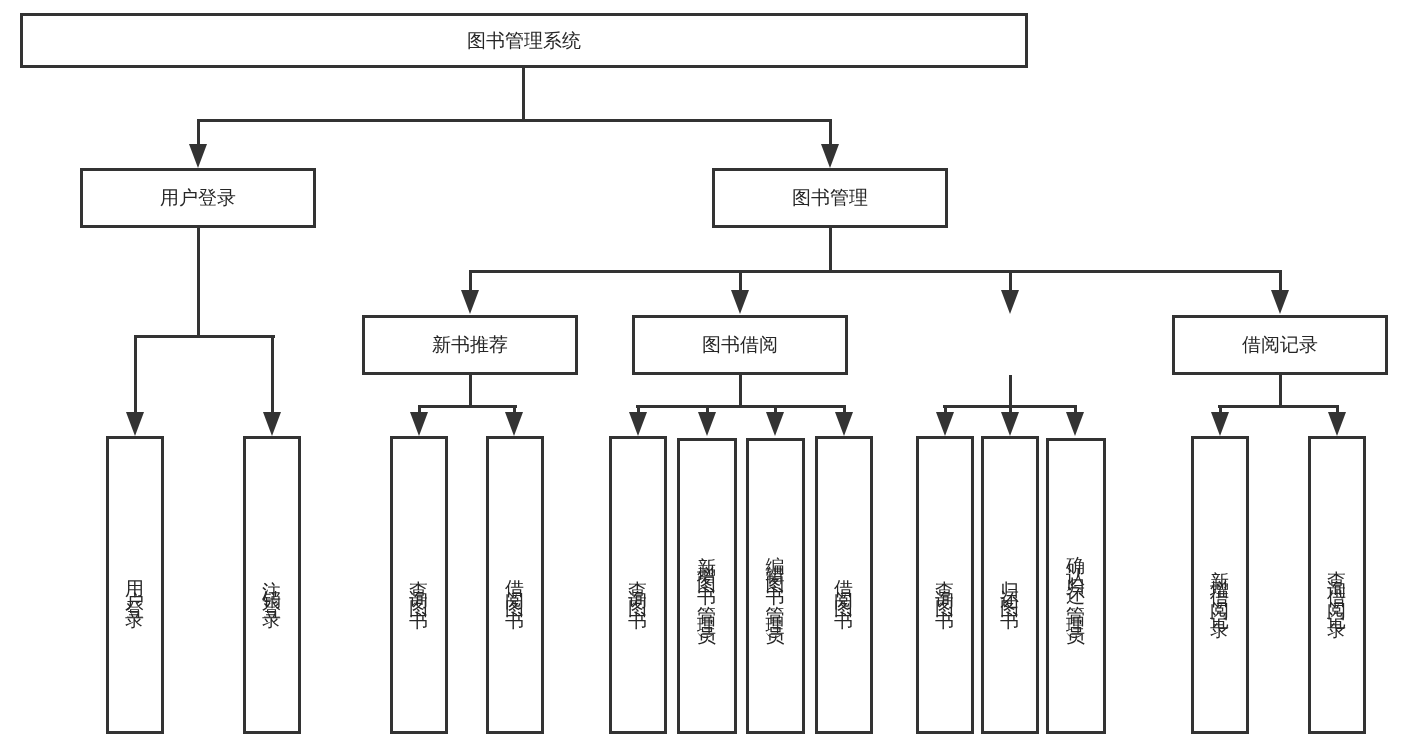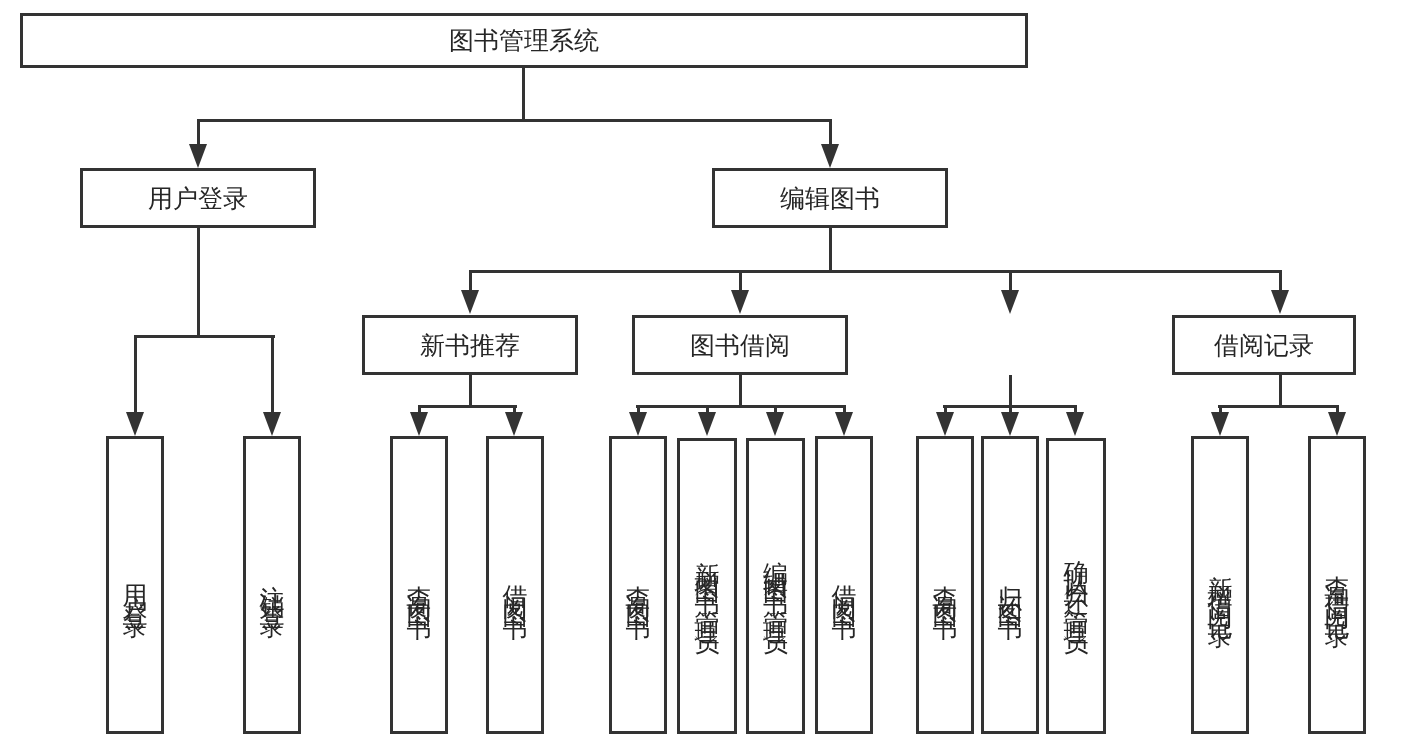--- a/index.html
+++ b/index.html
@@ -21,21 +21,21 @@
     overflow: hidden;
   }
   .box {
     position: absolute;
     border: 3px solid var(--line);
     background: var(--background);
     display: flex;
     align-items: center;
     justify-content: center;
     color: var(--text);
-    font-size: 25px;
+    font-size: 19px;
   }
   .box .label { white-space: nowrap; }
   .box .vlabel {
     writing-mode: vertical-rl;
     text-orientation: mixed;
     letter-spacing: 10px;
     line-height: 1;
     white-space: nowrap;
   }
   .hline {
@@ -79,21 +79,21 @@
   <div class="hline" style="left:197px;top:119px;width:635px"></div>
   <div class="vline" style="left:197px;top:119px;height:28px"></div>
   <div class="arrow" style="left:189px;top:144px"></div>
   <div class="vline" style="left:829px;top:119px;height:28px"></div>
   <div class="arrow" style="left:821px;top:144px"></div>
 
   <div class="box" style="left:80px;top:168px;width:236px;height:60px">
     <span class="label">用户登录</span>
   </div>
   <div class="box" style="left:712px;top:168px;width:236px;height:60px">
-    <span class="label">编辑图书</span>
+    <span class="label">图书管理</span>
   </div>
 
   <div class="vline" style="left:197px;top:228px;height:110px"></div>
   <div class="hline" style="left:134px;top:335px;width:141px"></div>
   <div class="vline" style="left:134px;top:335px;height:80px"></div>
   <div class="arrow" style="left:126px;top:412px"></div>
   <div class="vline" style="left:271px;top:335px;height:80px"></div>
   <div class="arrow" style="left:263px;top:412px"></div>
 
   <div class="vline" style="left:829px;top:228px;height:44px"></div>
@@ -106,21 +106,21 @@
   <div class="arrow" style="left:1001px;top:290px"></div>
   <div class="vline" style="left:1279px;top:270px;height:24px"></div>
   <div class="arrow" style="left:1271px;top:290px"></div>
 
   <div class="box" style="left:632px;top:315px;width:216px;height:60px">
     <span class="label">图书借阅</span>
   </div>
   <div class="box" style="left:362px;top:315px;width:216px;height:60px">
     <span class="label">新书推荐</span>
   </div>
-  <div class="box" style="left:1172px;top:315px;width:184px;height:60px">
+  <div class="box" style="left:1172px;top:315px;width:216px;height:60px">
     <span class="label">借阅记录</span>
   </div>
 
   <div class="vline" style="left:469px;top:375px;height:33px"></div>
   <div class="hline" style="left:418px;top:405px;width:99px"></div>
   <div class="vline" style="left:418px;top:405px;height:12px"></div>
   <div class="arrow" style="left:410px;top:412px"></div>
   <div class="vline" style="left:513px;top:405px;height:12px"></div>
   <div class="arrow" style="left:505px;top:412px"></div>
 

